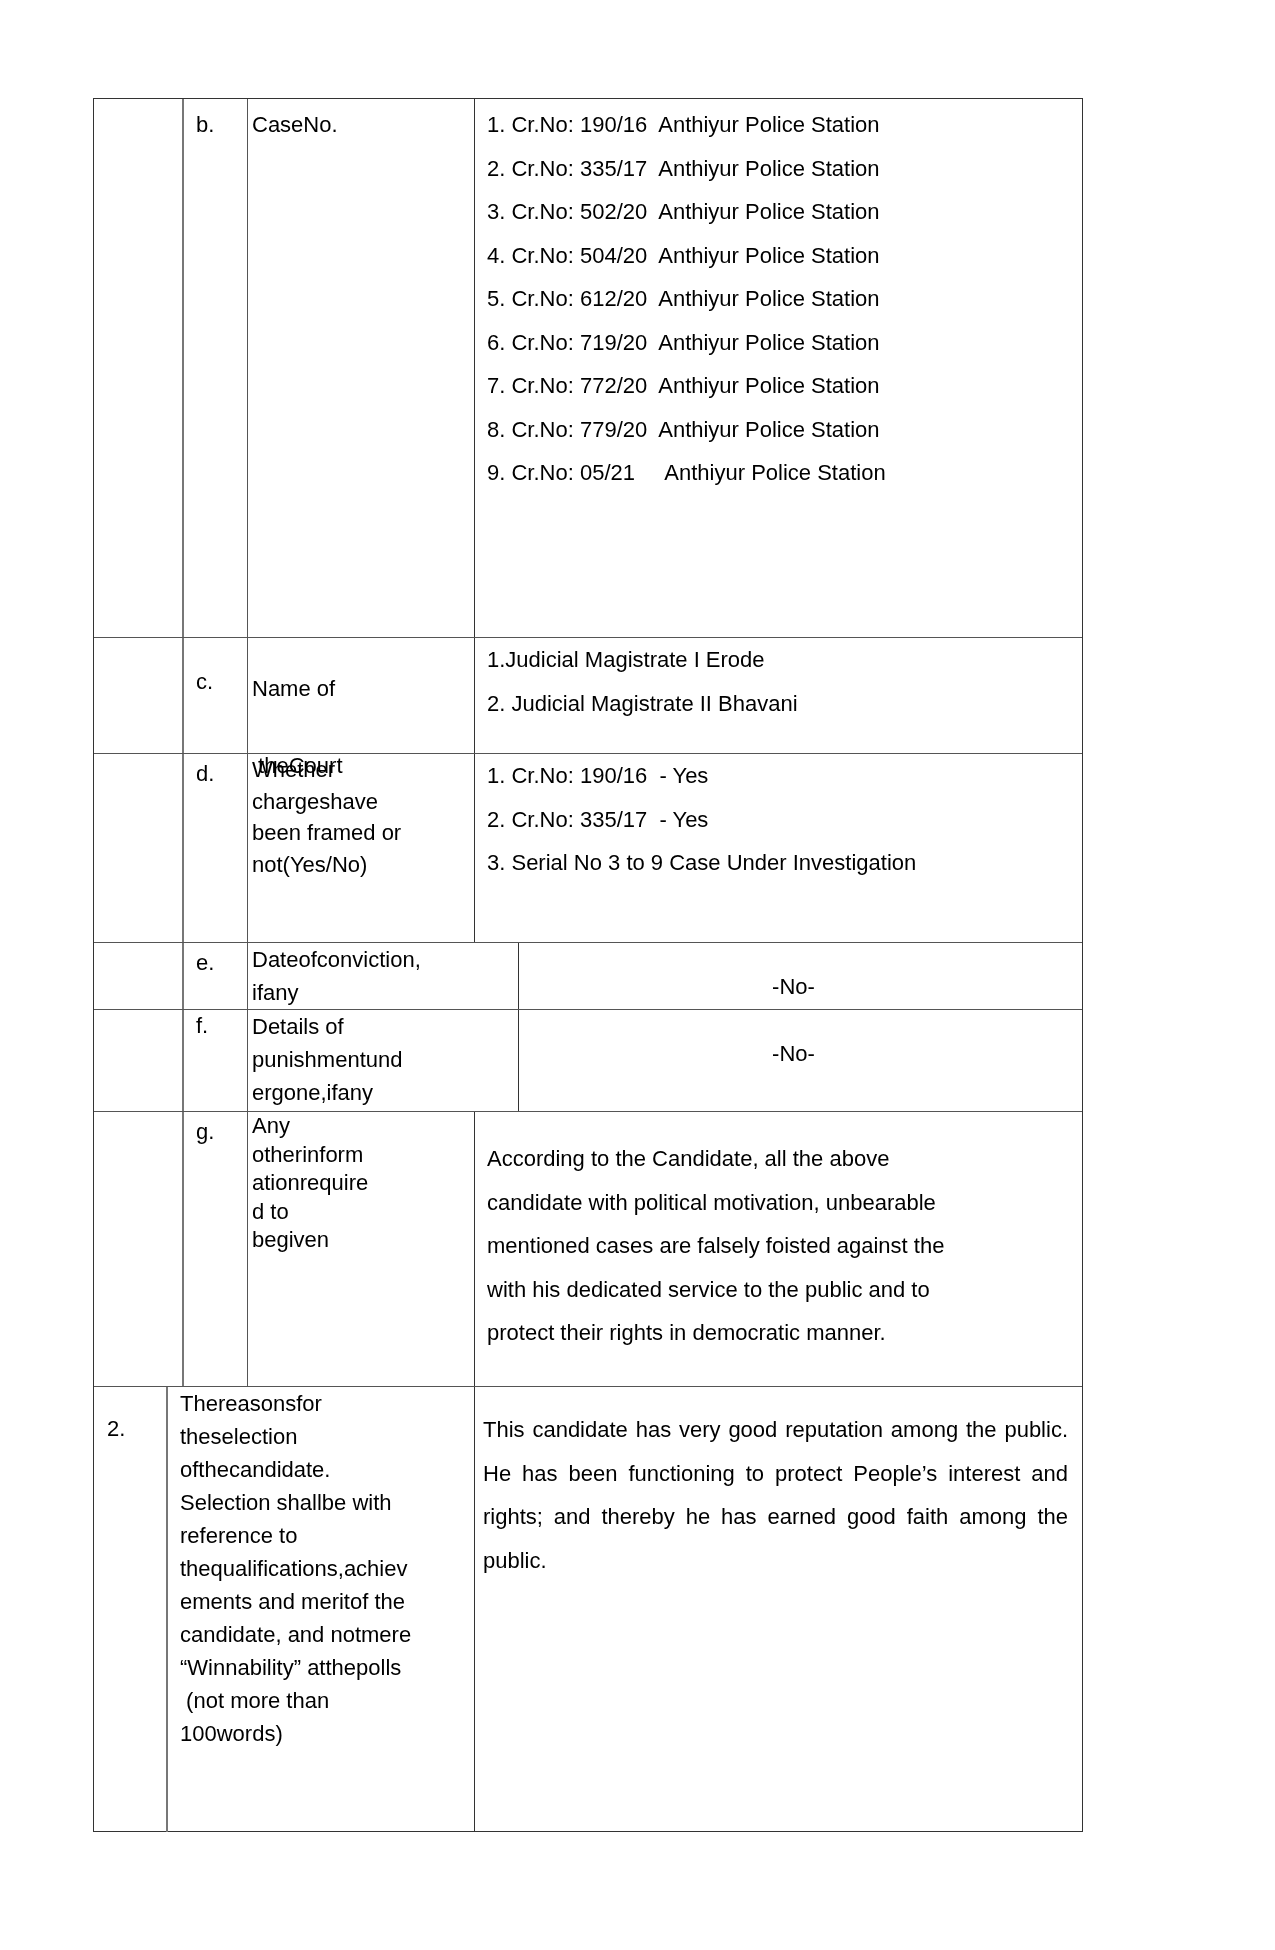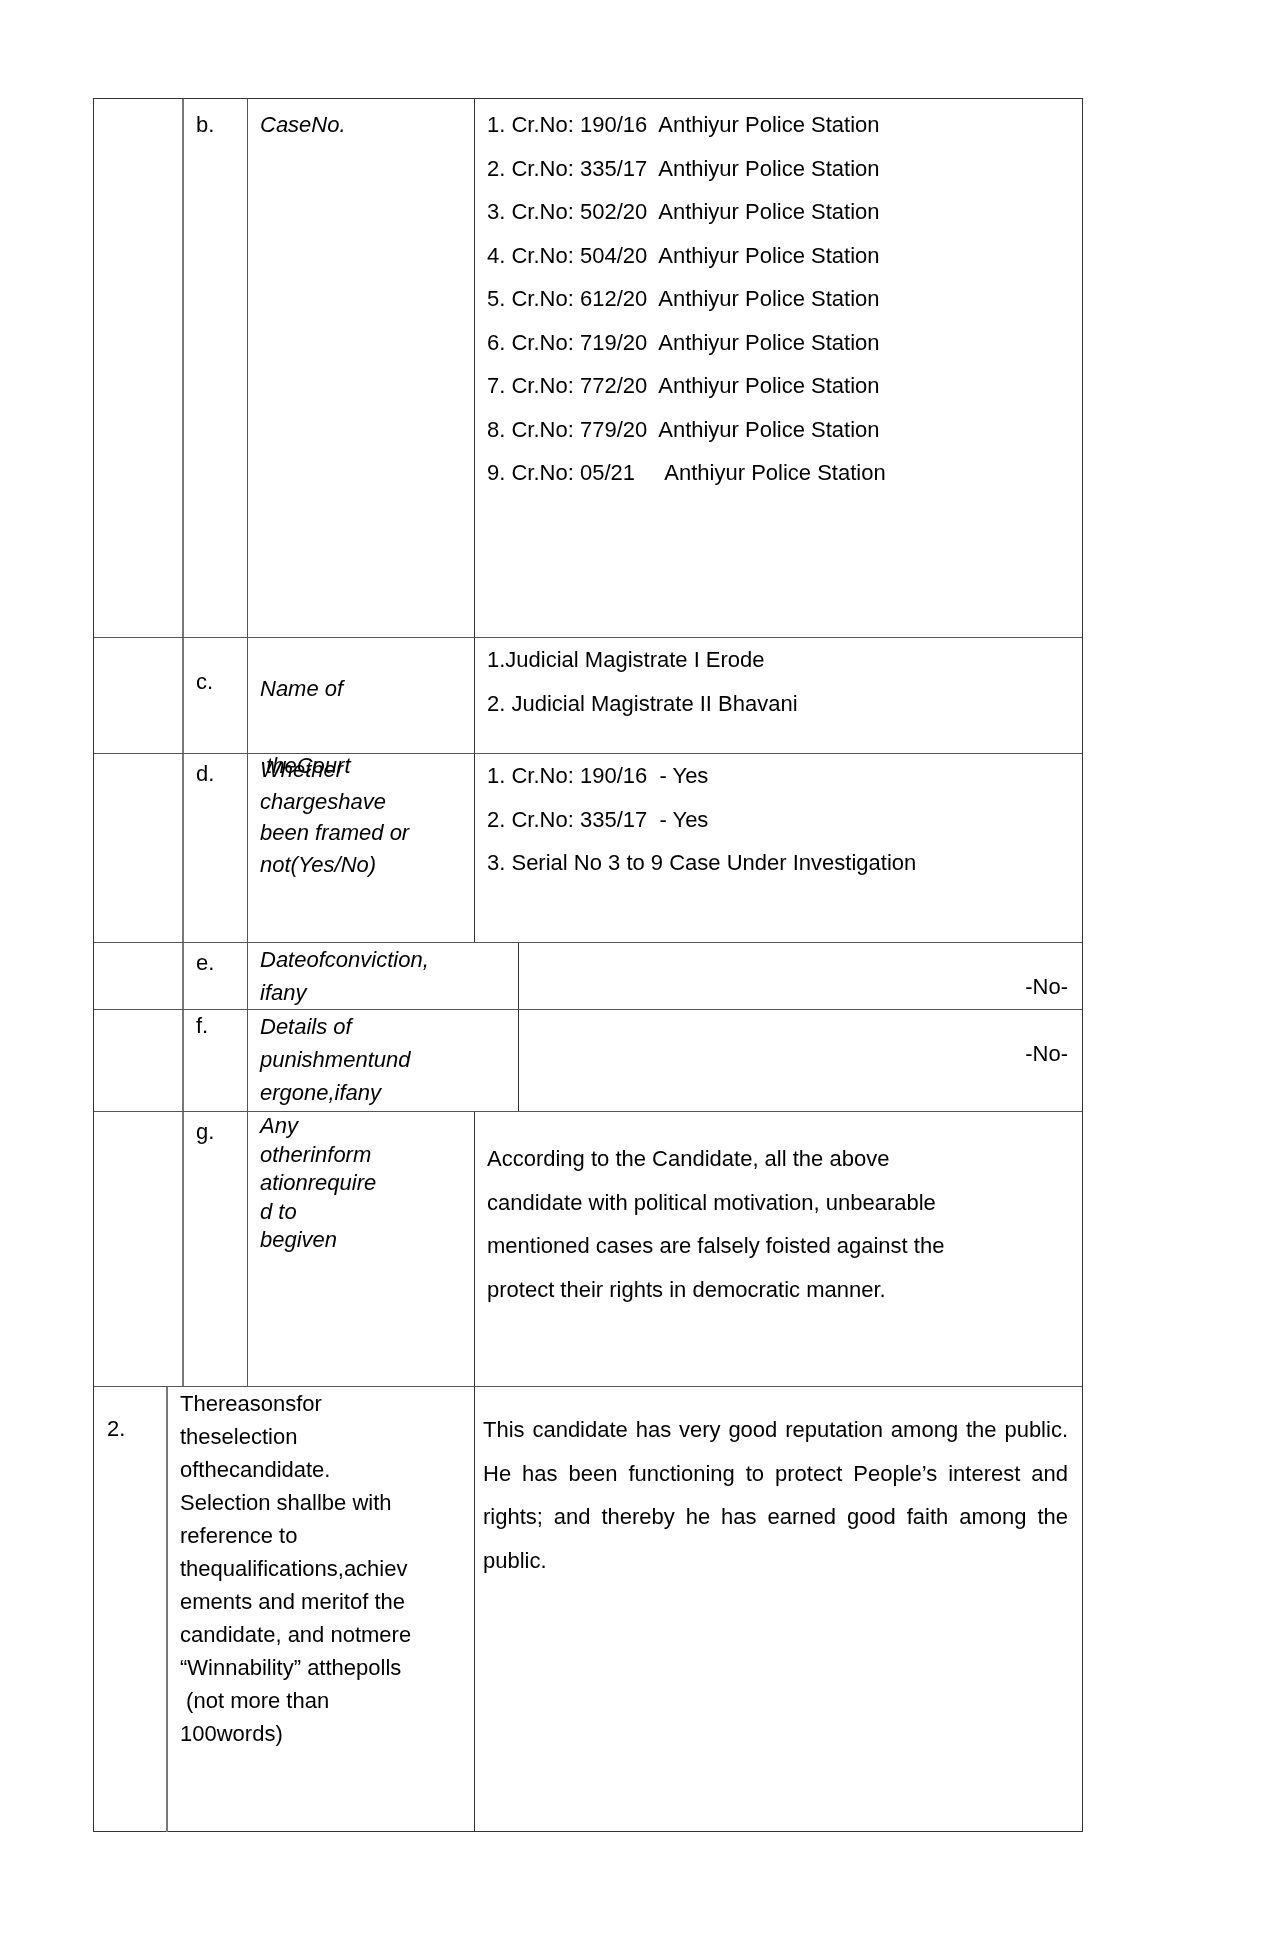--- a/index.html
+++ b/index.html
@@ -3,26 +3,26 @@
 <meta charset="utf-8">
 <style>
   html,body{margin:0;padding:0;background:#fff;}
   body{width:1275px;height:1950px;position:relative;font-family:"Liberation Sans",sans-serif;color:#000;}
   .tbl{position:absolute;left:93px;top:98px;width:990px;height:1734px;border:1.5px solid #333;box-sizing:border-box;}
   .row{position:absolute;left:0;width:100%;border-top:1.5px solid #555;box-sizing:border-box;}
   .row.first{border-top:none;}
   .cell{position:absolute;top:0;bottom:0;box-sizing:border-box;font-size:22px;line-height:1.25;}
   .c0{left:0;width:88px;}
   .c1{left:88px;width:65px;border-left:2px solid #777;padding-left:12px;}
-  .c2{left:153px;width:227px;border-left:1.5px solid #555;padding-left:12px;font-style:italic;}
+  .c2{left:153px;width:227px;border-left:1.5px solid #555;padding-left:4px;}
   .c3{left:380px;right:12px;border-left:1.5px solid #333;padding-left:12px;padding-right:2px;}
   .c12{left:72px;width:292px;border-left:2px solid #777;padding-left:12px;}
   .list-line{height:43.5px;line-height:43.5px;white-space:pre;}
   .para-line{line-height:43.5px;}
-  .center{text-align:right;padding-left:0;margin-left:44px;}
+  .center{text-align:center;padding-left:0;margin-left:44px;}
   .justify{text-align:justify;text-align-last:left;padding-left:8px;line-height:43.5px;}
 </style>
 </head>
 <body>
 
 <div class="tbl">
 
   <div class="row first" style="top:0;height:538px;">
     <div class="cell c0"></div>
     <div class="cell c1">
@@ -101,20 +101,21 @@
       <div>Any</div>
       <div>otherinform</div>
       <div>ationrequire</div>
       <div>d to</div>
       <div>begiven</div>
     </div>
     <div class="cell c3" style="padding-top:25px;">
       <div class="para-line">According to the Candidate, all the above</div>
       <div class="para-line">candidate with political motivation, unbearable</div>
       <div class="para-line">mentioned cases are falsely foisted against the</div>
+      <div class="para-line">with his dedicated service to the public and to</div>
       <div class="para-line">protect their rights in democratic manner.</div>
     </div>
   </div>
 
   <div class="row" style="top:1287px;height:446px;">
     <div class="cell c0" style="padding-left:13px;padding-top:28px;"><span>2.</span></div>
     <div class="cell c12" style="padding-top:0;line-height:33px;padding-right:4px;">
       <div>Thereasonsfor</div>
       <div>theselection</div>
       <div>ofthecandidate.</div>

